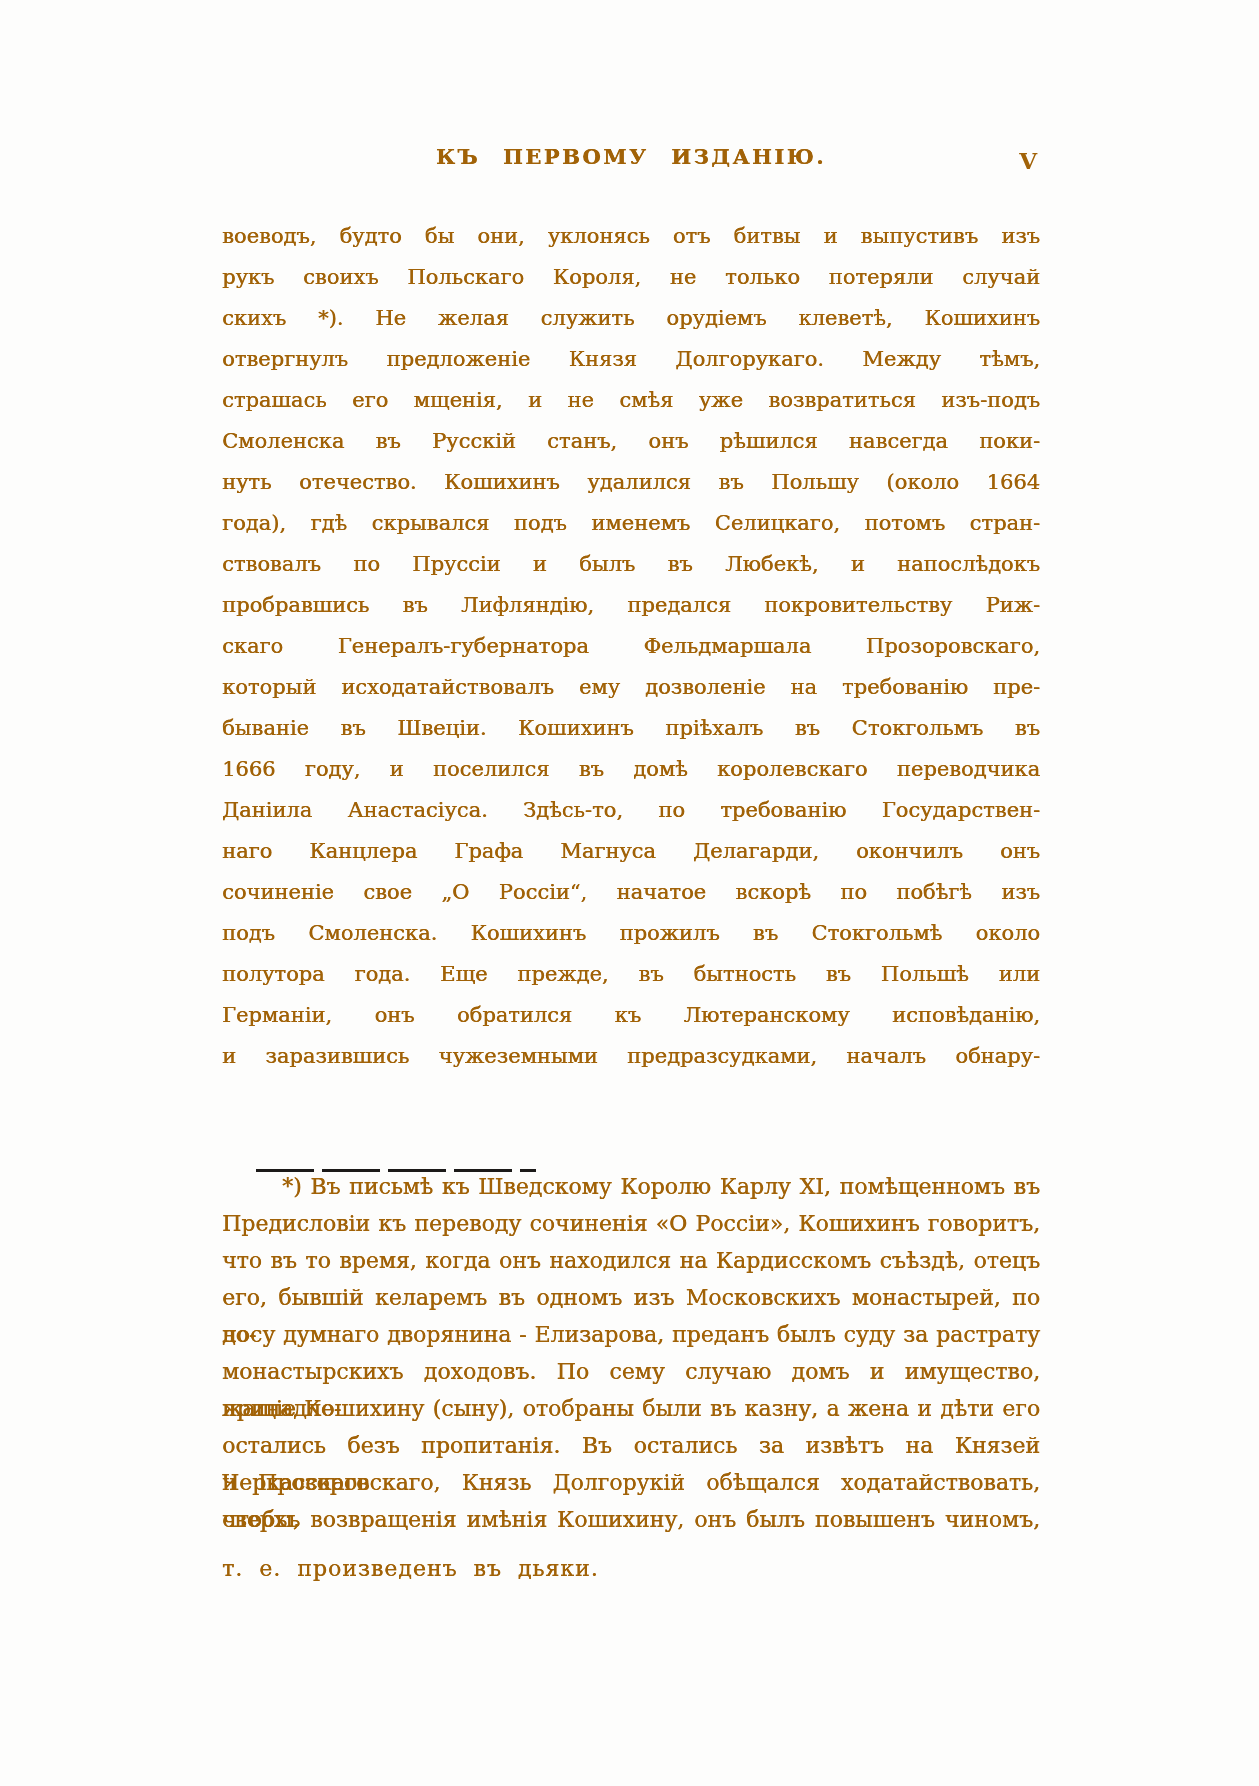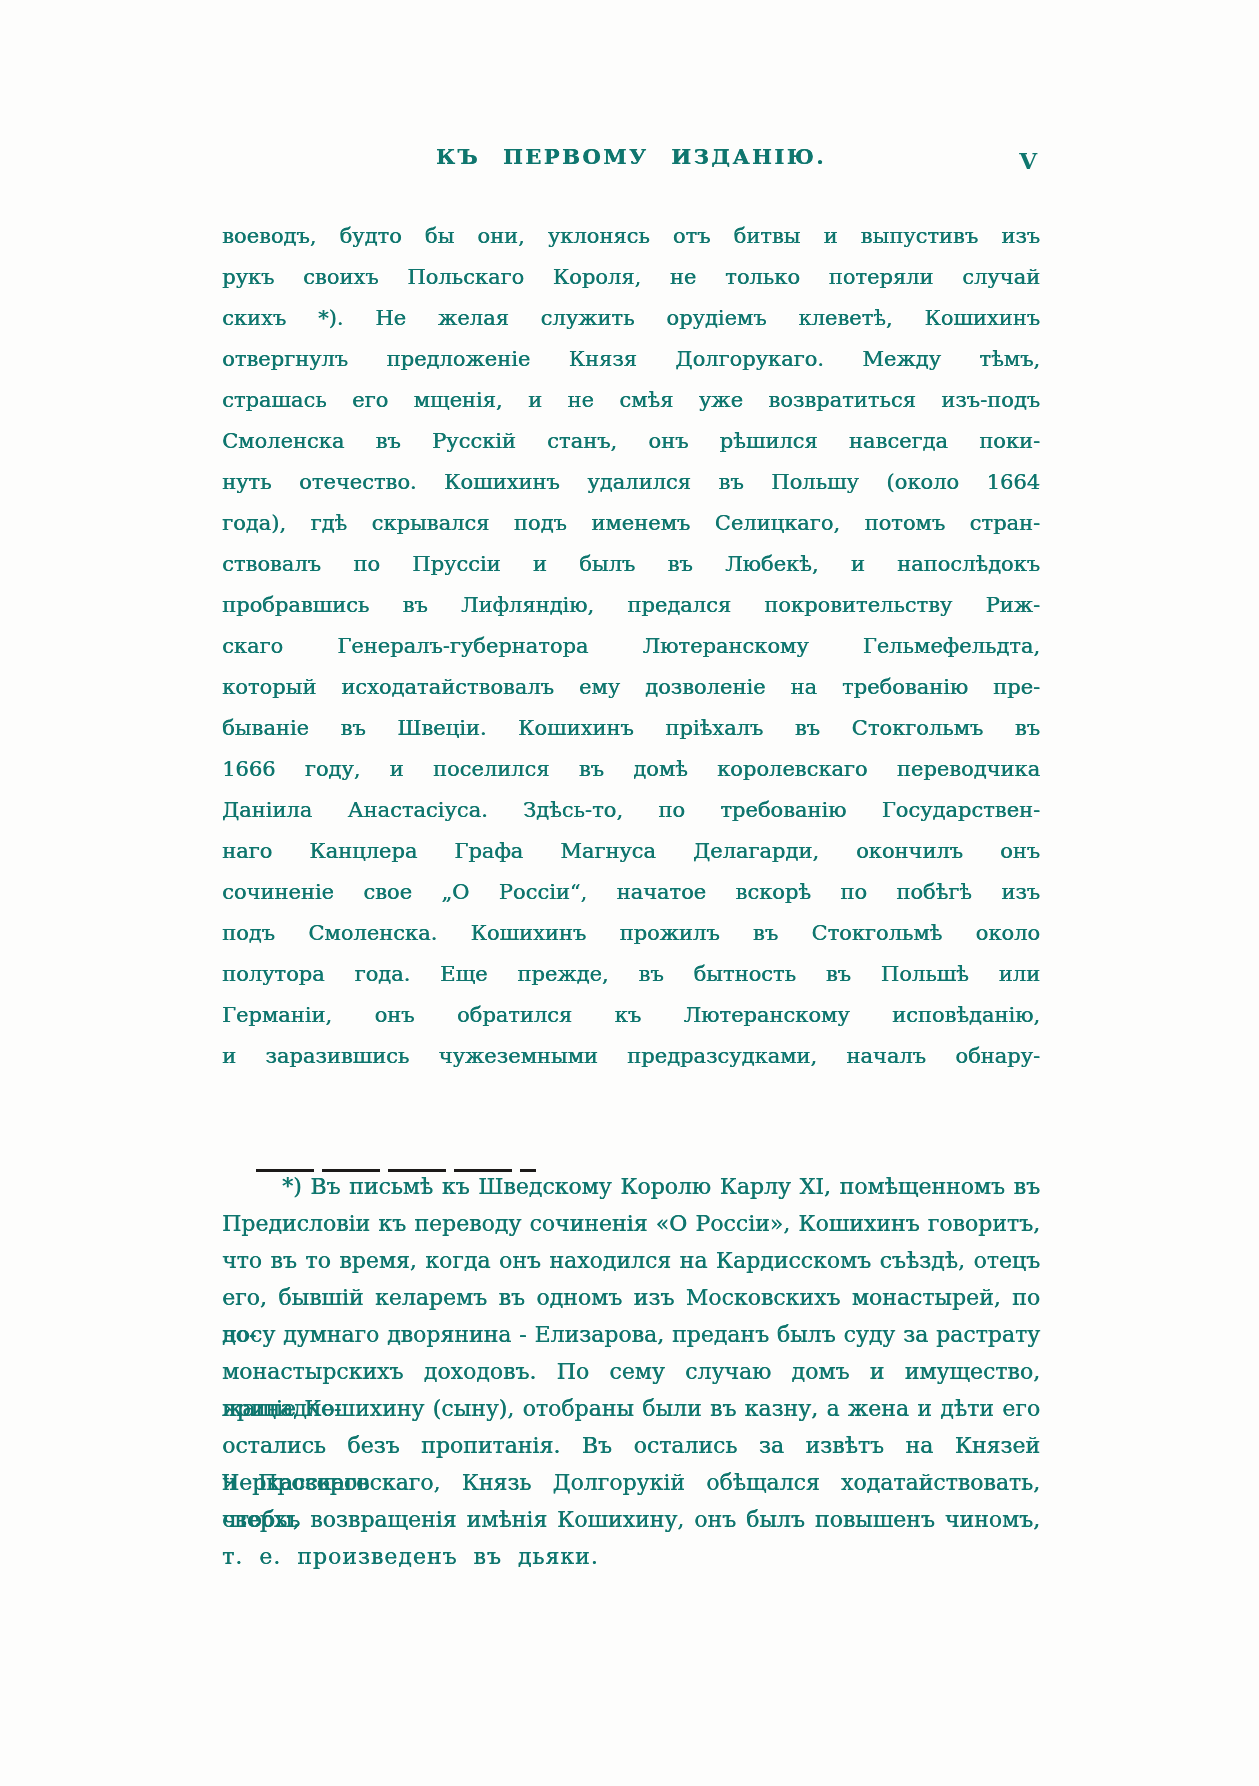--- a/index.html
+++ b/index.html
@@ -5,21 +5,21 @@
   html, body {
     margin: 0;
     padding: 0;
     background: #ffffff;
   }
   .page {
     position: relative;
     width: 1259px;
     height: 1786px;
     background: #fdfdfc;
-    color: #0f766e;
+    color: #a16207;
     font-family: "DejaVu Serif", "Liberation Serif", serif;
     overflow: hidden;
   }
   
   .running-head {
     position: absolute;
     top: 144px;
     left: 222px;
     width: 818px;
     height: 34px;
@@ -87,20 +87,21 @@
     text-align-last: justify;
     height: 37px;
   }
   .footnote .line.indent-first {
     text-indent: 60px;
   }
   .footnote .line.short-last {
     text-align-last: left;
     letter-spacing: 1px;
     word-spacing: 8px;
+    margin-top: 12px;
   }
 </style>
 </head>
 <body>
 
 <div class="page">
 
   <div class="running-head">
     <span class="head-title">КЪ ПЕРВОМУ ИЗДАНІЮ.</span>
     <span class="page-num">V</span>
@@ -110,21 +111,21 @@
     <div class="line">воеводъ, будто бы они, уклонясь отъ битвы и выпустивъ изъ</div>
     <div class="line">рукъ своихъ Польскаго Короля, не только потеряли случай</div>
     <div class="line">скихъ *). Не желая служить орудіемъ клеветѣ, Кошихинъ</div>
     <div class="line">отвергнулъ предложеніе Князя Долгорукаго. Между тѣмъ,</div>
     <div class="line">страшась его мщенія, и не смѣя уже возвратиться изъ-подъ</div>
     <div class="line">Смоленска въ Русскій станъ, онъ рѣшился навсегда поки-</div>
     <div class="line">нуть отечество. Кошихинъ удалился въ Польшу (около 1664</div>
     <div class="line">года), гдѣ скрывался подъ именемъ Селицкаго, потомъ стран-</div>
     <div class="line">ствовалъ по Пруссіи и былъ въ Любекѣ, и напослѣдокъ</div>
     <div class="line">пробравшись въ Лифляндію, предался покровительству Риж-</div>
-    <div class="line">скаго Генералъ-губернатора Лютеранскому Гельмефельдта,</div>
+    <div class="line">скаго Генералъ-губернатора Фельдмаршала Прозоровскаго,</div>
     <div class="line">который исходатайствовалъ ему дозволеніе на требованію пре-</div>
     <div class="line">бываніе въ Швеціи. Кошихинъ пріѣхалъ въ Стокгольмъ въ</div>
     <div class="line">1666 году, и поселился въ домѣ королевскаго переводчика</div>
     <div class="line">Даніила Анастасіуса. Здѣсь-то, по требованію Государствен-</div>
     <div class="line">наго Канцлера Графа Магнуса Делагарди, окончилъ онъ</div>
     <div class="line">сочиненіе свое „О Россіи“, начатое вскорѣ по побѣгѣ изъ</div>
     <div class="line">подъ Смоленска. Кошихинъ прожилъ въ Стокгольмѣ около</div>
     <div class="line">полутора года. Еще прежде, въ бытность въ Польшѣ или</div>
     <div class="line">Германіи, онъ обратился къ Лютеранскому исповѣданію,</div>
     <div class="line">и заразившись чужеземными предразсудками, началъ обнару-</div>

